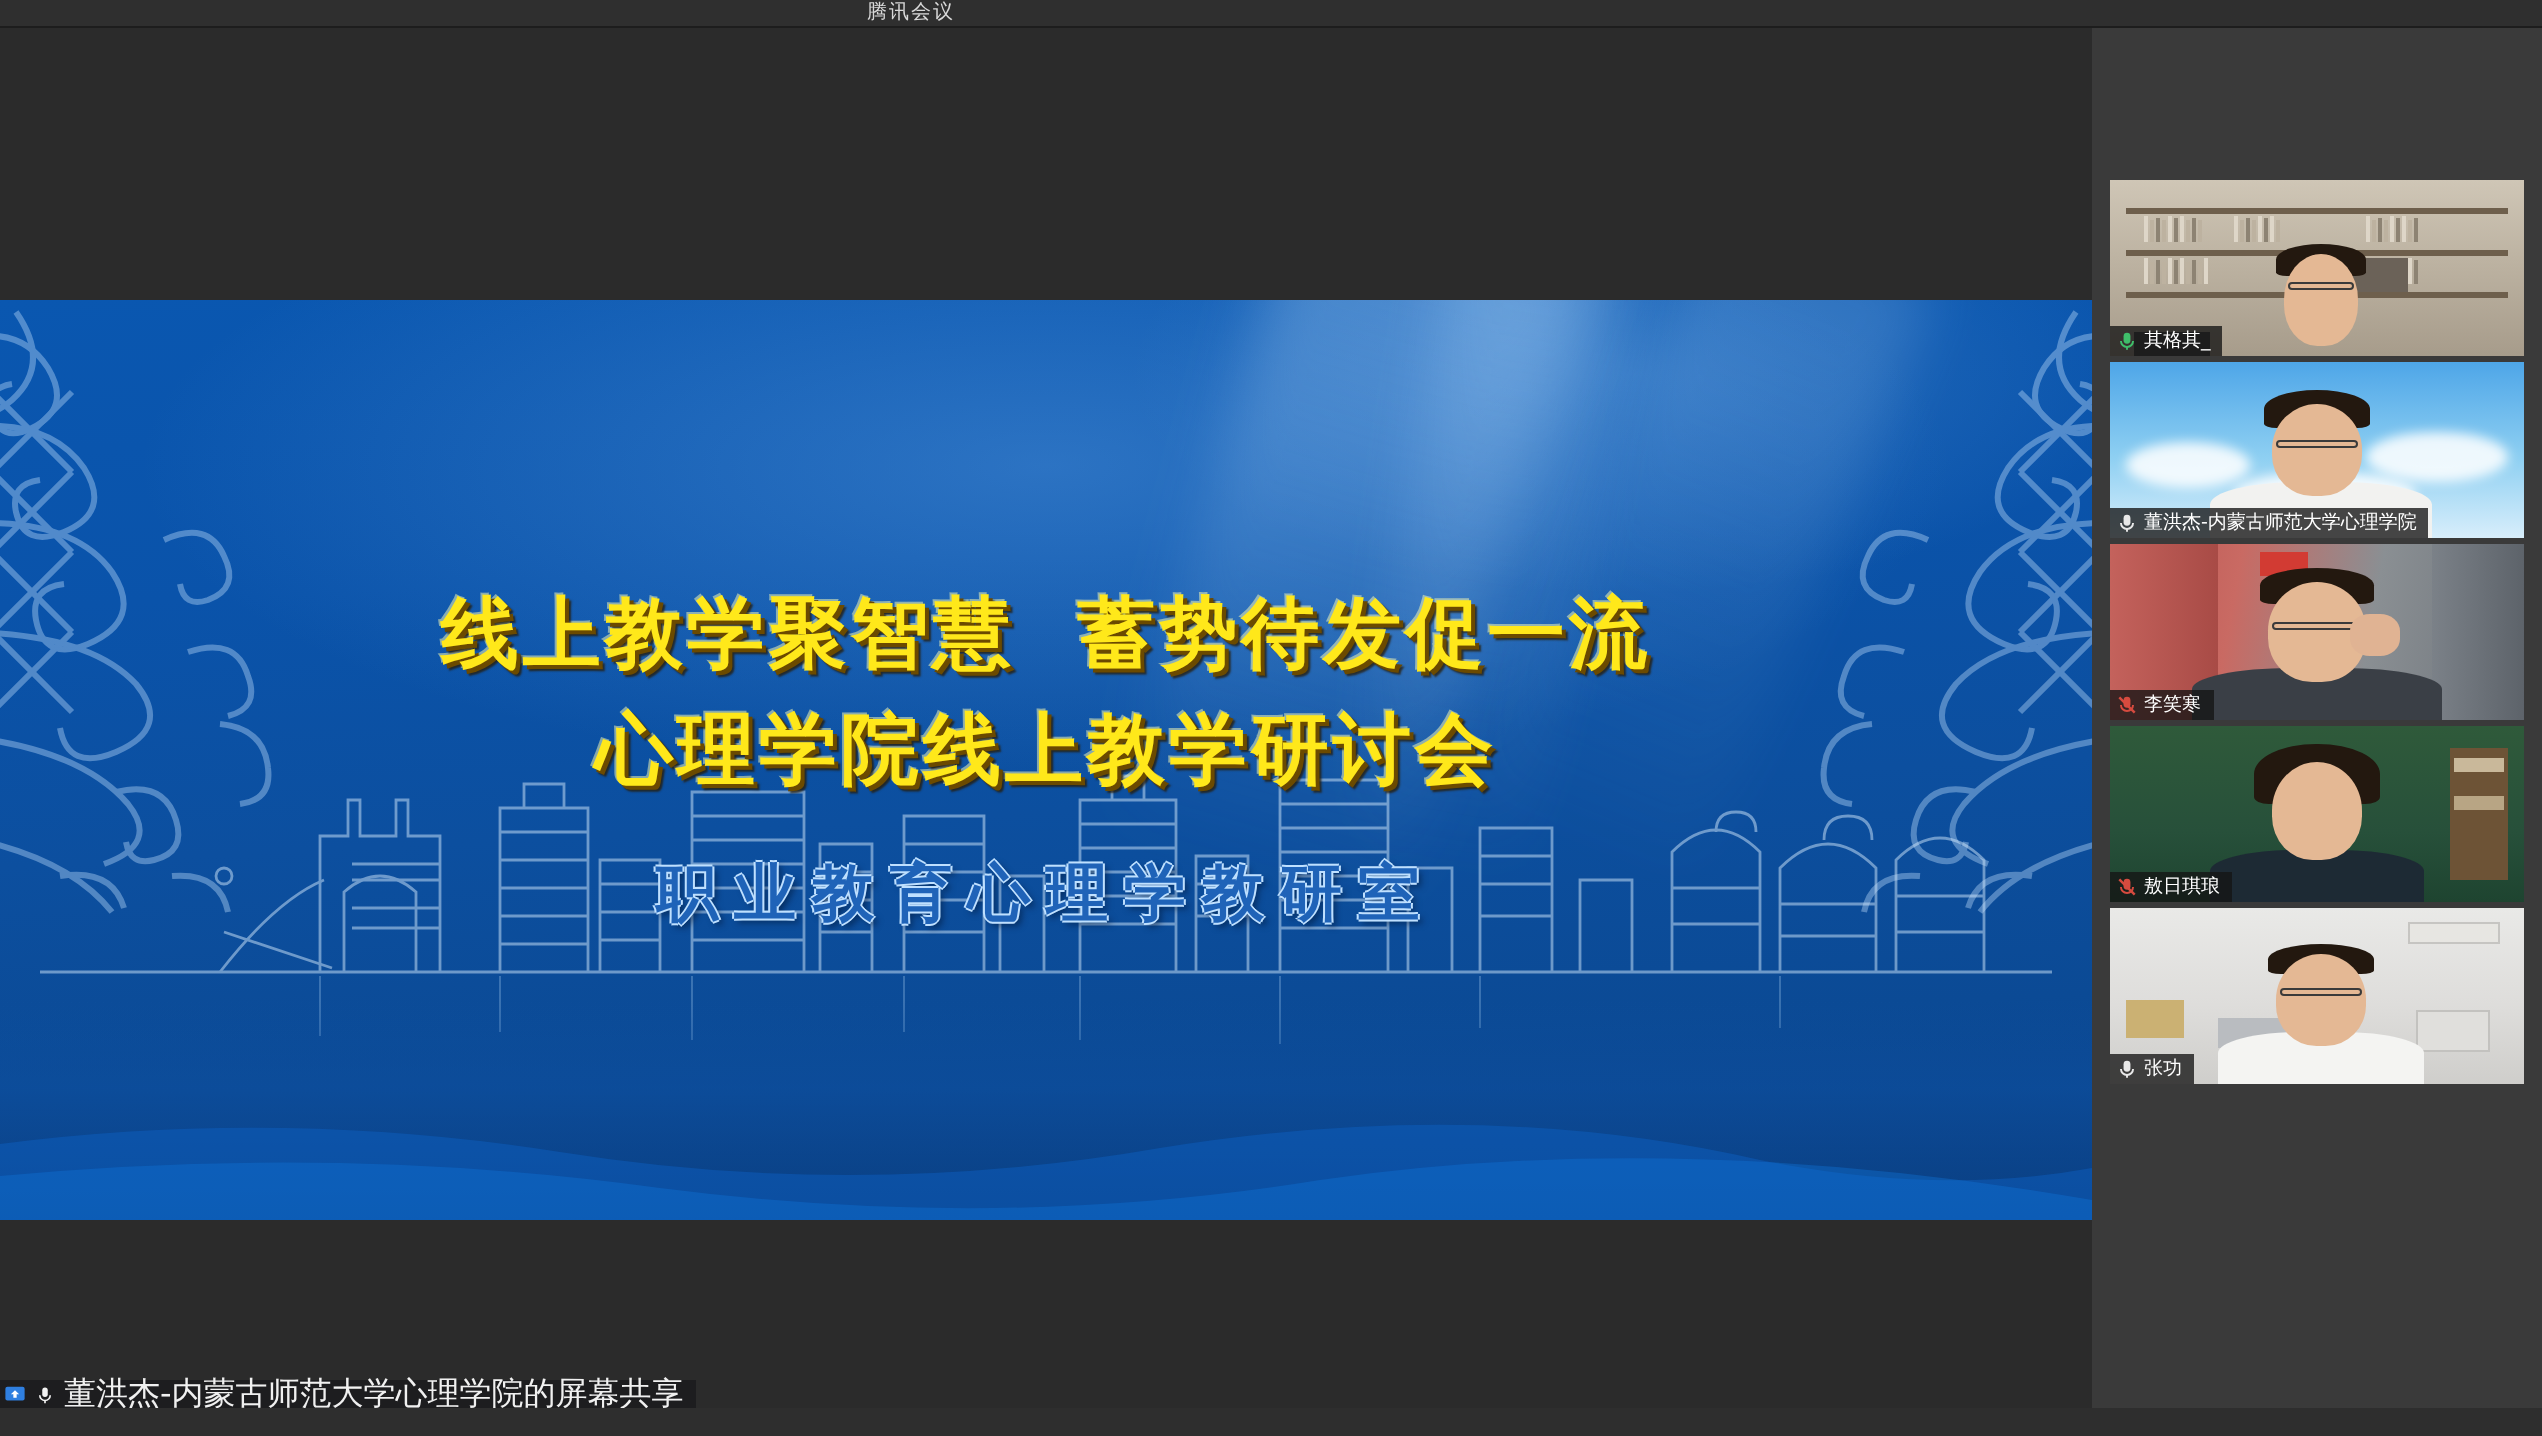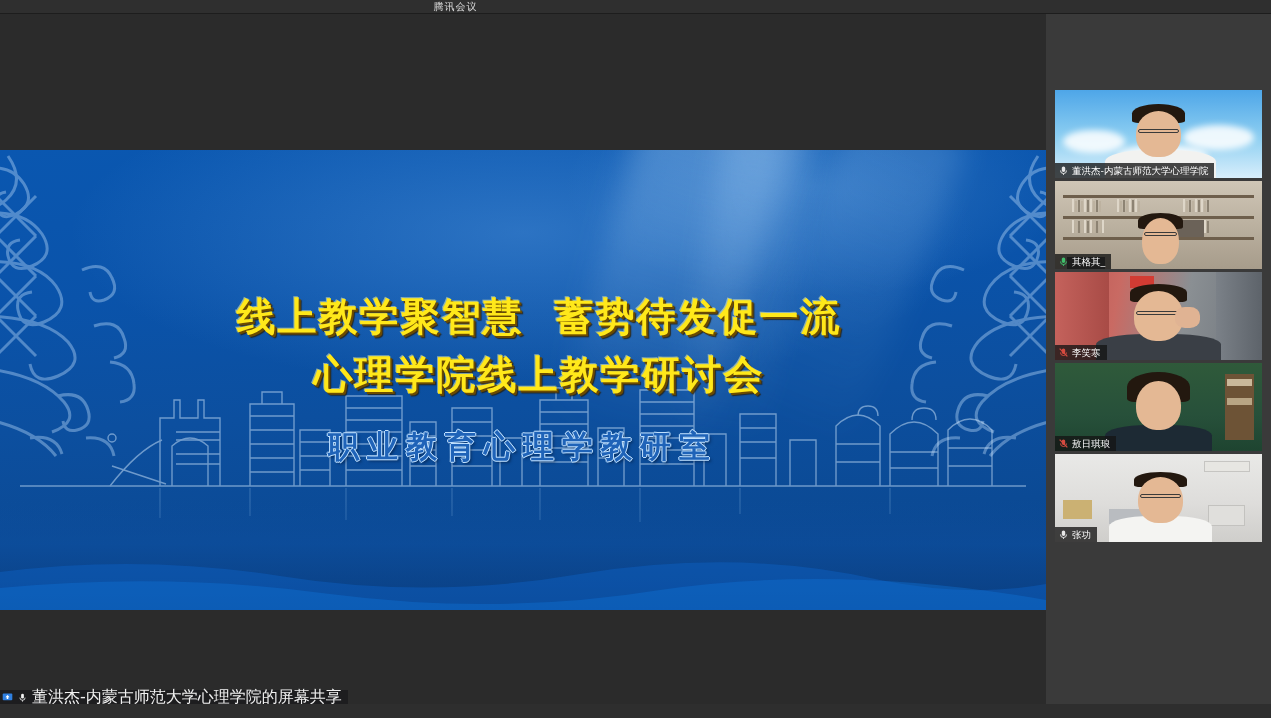--- a/index.html
+++ b/index.html
@@ -60,21 +60,20 @@
   
   .slide-text{ position:absolute; left:0; top:0; width:1046px; height:460px; }
   .title-line{
     position:absolute; width:100%; text-align:center;
     font-family:"DejaVu Sans","Liberation Sans",sans-serif;
     font-weight:bold; color:#ffe81a; font-size:39px; letter-spacing:2px;
     text-shadow:
       2px 2px 0 #6b4a00, 3px 3px 1px rgba(40,25,0,.75),
       -1px -1px 0 rgba(255,255,180,.5);
     white-space:pre;
-    margin-left:16px;
   }
   .title-line.l1{ top:140px; }
   .title-line.l2{ top:198px; }
   .dept-line{
     position:absolute; top:276px; width:100%; text-align:center;
     font-family:"DejaVu Sans","Liberation Sans",sans-serif;
     font-weight:bold; font-size:31px; letter-spacing:8px;
     color:#1f63b8;
     text-shadow:
       0 0 1px #bfe0ff, 1px 0 0 #bfe0ff, -1px 0 0 #bfe0ff,
@@ -260,114 +259,114 @@
         <path d="M4.2 8.2a3.8 3.8 0 0 0 7.6 0" stroke="#f2f2f2" stroke-width="1.2" fill="none"></path>
         <path d="M8 12v2" stroke="#f2f2f2" stroke-width="1.2"></path>
       </svg>
       <span class="lbl">董洪杰-内蒙古师范大学心理学院的屏幕共享</span>
     </div>
   </div>
 
   <div class="sidebar">
     <div class="strip">
 
+      <div class="tile active">
+        <div class="scene">
+          <div class="bookshelf"></div>
+          <div class="shelf" style="top:16%"></div>
+          <div class="shelf" style="top:40%"></div>
+          <div class="shelf" style="top:64%"></div>
+          <div class="books" style="left:8%; top:20%">
+              <i></i>
+              <i></i>
+              <i></i>
+              <i></i>
+              <i></i>
+              <i></i>
+              <i></i>
+              <i></i>
+              <i></i>
+              <i></i>
+            </div>
+          <div class="books" style="left:30%; top:20%">
+              <i></i>
+              <i></i>
+              <i></i>
+              <i></i>
+              <i></i>
+              <i></i>
+              <i></i>
+              <i></i>
+            </div>
+          <div class="books" style="left:62%; top:20%">
+              <i></i>
+              <i></i>
+              <i></i>
+              <i></i>
+              <i></i>
+              <i></i>
+              <i></i>
+              <i></i>
+              <i></i>
+            </div>
+          <div class="books" style="left:8%; top:44%">
+              <i></i>
+              <i></i>
+              <i></i>
+              <i></i>
+              <i></i>
+              <i></i>
+              <i></i>
+              <i></i>
+              <i></i>
+              <i></i>
+              <i></i>
+            </div>
+          <div class="books" style="left:66%; top:44%">
+              <i></i>
+              <i></i>
+              <i></i>
+              <i></i>
+              <i></i>
+              <i></i>
+            </div>
+          <div style="position:absolute;left:46%;top:44%;width:26%;height:20%;background:#6b6258;"></div>
+          <div class="hair" style="left:40%; top:36%; width:22%; height:18%;"></div>
+          <div class="head" style="left:42%; top:42%; width:18%; height:52%;"></div>
+          <div class="glasses" style="left:43%; top:58%; width:16%;"></div>
+          <div style="position:absolute;left:6%;bottom:0;width:18%;height:14%;background:#3c3c3c;"></div>
+        </div>
+        <div class="namebar">
+          <svg class="mic" viewBox="0 0 16 16">
+            <rect x="5.5" y="2" width="5" height="8" rx="2.5" fill="#3fbf6a"></rect>
+            <path d="M3.6 8a4.4 4.4 0 0 0 8.8 0" stroke="#3fbf6a" stroke-width="1.4" fill="none"></path>
+            <path d="M8 12.4v2" stroke="#3fbf6a" stroke-width="1.4"></path>
+          </svg>
+          <span class="nm">其格其_</span>
+        </div>
+      </div>
+
       <div class="tile">
         <div class="scene">
           <div class="sky"></div>
           <div class="cloud" style="left:4%; top:46%; width:30%; height:26%;"></div>
           <div class="cloud" style="left:62%; top:40%; width:34%; height:28%;"></div>
           <div class="cloud" style="left:30%; top:62%; width:44%; height:24%;"></div>
           <div class="body" style="position:absolute;left:24%;bottom:0;width:54%;height:32%;background:#f2f2f0;"></div>
           <div class="hair" style="left:37%; top:16%; width:26%; height:22%;"></div>
           <div class="head" style="left:39%; top:24%; width:22%; height:52%;"></div>
           <div class="glasses" style="left:40%; top:44%; width:20%;"></div>
         </div>
         <div class="namebar">
           <svg class="mic" viewBox="0 0 16 16">
             <rect x="5.5" y="2" width="5" height="8" rx="2.5" fill="#e8e8e8"></rect>
             <path d="M3.6 8a4.4 4.4 0 0 0 8.8 0" stroke="#e8e8e8" stroke-width="1.4" fill="none"></path>
             <path d="M8 12.4v2" stroke="#e8e8e8" stroke-width="1.4"></path>
           </svg>
           <span class="nm">董洪杰-内蒙古师范大学心理学院</span>
-        </div>
-      </div>
-
-      <div class="tile active">
-        <div class="scene">
-          <div class="bookshelf"></div>
-          <div class="shelf" style="top:16%"></div>
-          <div class="shelf" style="top:40%"></div>
-          <div class="shelf" style="top:64%"></div>
-          <div class="books" style="left:8%; top:20%">
-              <i></i>
-              <i></i>
-              <i></i>
-              <i></i>
-              <i></i>
-              <i></i>
-              <i></i>
-              <i></i>
-              <i></i>
-              <i></i>
-            </div>
-          <div class="books" style="left:30%; top:20%">
-              <i></i>
-              <i></i>
-              <i></i>
-              <i></i>
-              <i></i>
-              <i></i>
-              <i></i>
-              <i></i>
-            </div>
-          <div class="books" style="left:62%; top:20%">
-              <i></i>
-              <i></i>
-              <i></i>
-              <i></i>
-              <i></i>
-              <i></i>
-              <i></i>
-              <i></i>
-              <i></i>
-            </div>
-          <div class="books" style="left:8%; top:44%">
-              <i></i>
-              <i></i>
-              <i></i>
-              <i></i>
-              <i></i>
-              <i></i>
-              <i></i>
-              <i></i>
-              <i></i>
-              <i></i>
-              <i></i>
-            </div>
-          <div class="books" style="left:66%; top:44%">
-              <i></i>
-              <i></i>
-              <i></i>
-              <i></i>
-              <i></i>
-              <i></i>
-            </div>
-          <div style="position:absolute;left:46%;top:44%;width:26%;height:20%;background:#6b6258;"></div>
-          <div class="hair" style="left:40%; top:36%; width:22%; height:18%;"></div>
-          <div class="head" style="left:42%; top:42%; width:18%; height:52%;"></div>
-          <div class="glasses" style="left:43%; top:58%; width:16%;"></div>
-          <div style="position:absolute;left:6%;bottom:0;width:18%;height:14%;background:#3c3c3c;"></div>
-        </div>
-        <div class="namebar">
-          <svg class="mic" viewBox="0 0 16 16">
-            <rect x="5.5" y="2" width="5" height="8" rx="2.5" fill="#3fbf6a"></rect>
-            <path d="M3.6 8a4.4 4.4 0 0 0 8.8 0" stroke="#3fbf6a" stroke-width="1.4" fill="none"></path>
-            <path d="M8 12.4v2" stroke="#3fbf6a" stroke-width="1.4"></path>
-          </svg>
-          <span class="nm">其格其_</span>
         </div>
       </div>
 
       <div class="tile">
         <div class="scene">
           <div class="roomred"></div>
           <div style="position:absolute;left:0;top:0;width:26%;height:100%;background:linear-gradient(90deg,#c4625c,#a84b46);"></div>
           <div style="position:absolute;right:0;top:0;width:22%;height:100%;background:linear-gradient(90deg,#7b8188,#5d636a);"></div>
           <div style="position:absolute;left:36%;top:4%;width:12%;height:14%;background:#d23b33;"></div>
           <div class="body" style="position:absolute;left:20%;bottom:0;width:60%;height:30%;background:#3a3f46;"></div>

